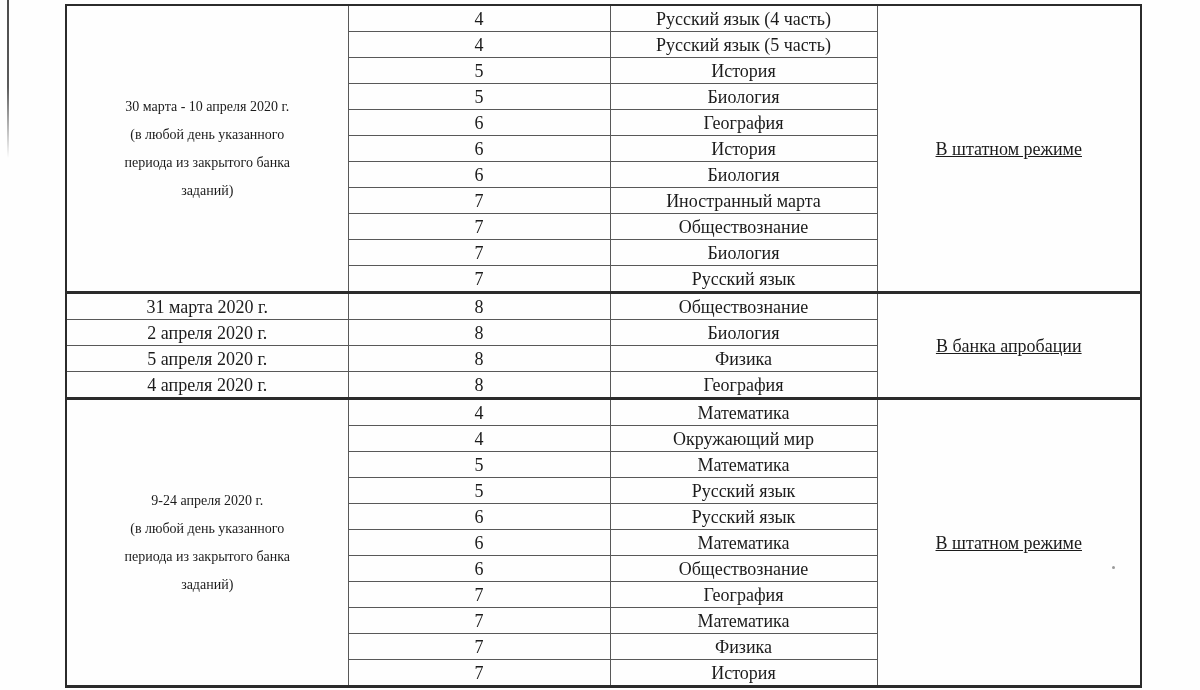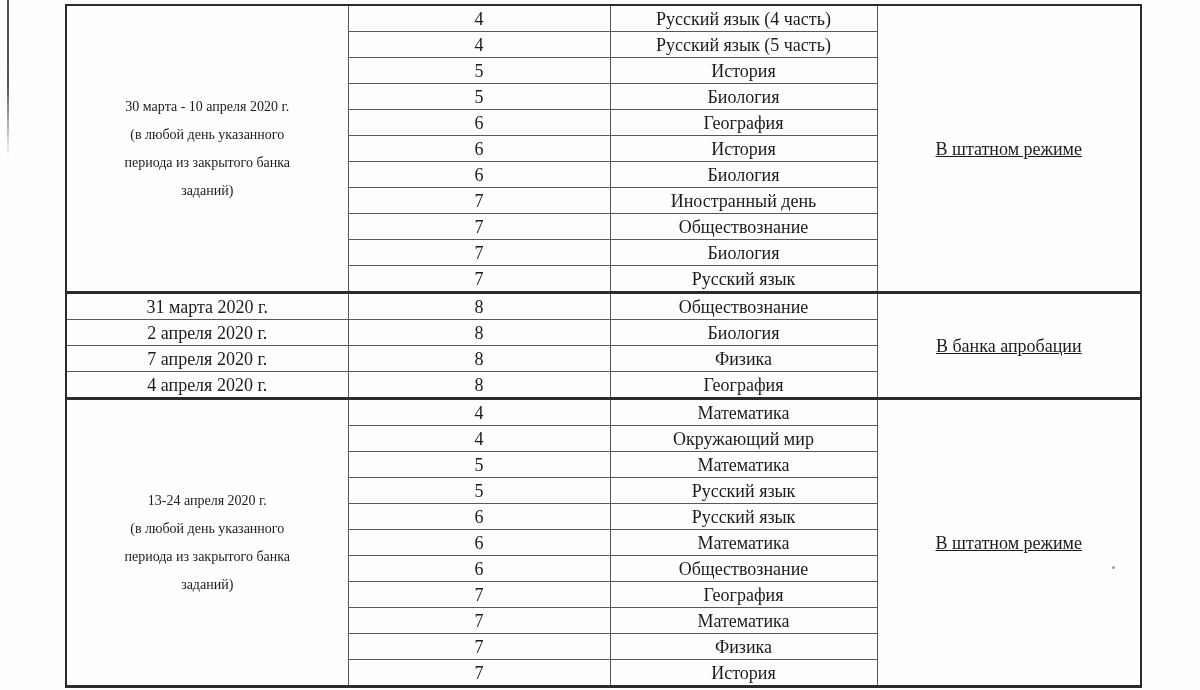--- a/index.html
+++ b/index.html
@@ -96,21 +96,21 @@
         <tr>
           <td class="grade-cell">6</td>
           <td class="subject-cell">История</td>
         </tr>
         <tr>
           <td class="grade-cell">6</td>
           <td class="subject-cell">Биология</td>
         </tr>
         <tr>
           <td class="grade-cell">7</td>
-          <td class="subject-cell">Иностранный день</td>
+          <td class="subject-cell">Иностранный марта</td>
         </tr>
         <tr>
           <td class="grade-cell">7</td>
           <td class="subject-cell">Обществознание</td>
         </tr>
         <tr>
           <td class="grade-cell">7</td>
           <td class="subject-cell">Биология</td>
         </tr>
         <tr>
@@ -122,32 +122,32 @@
           <td class="grade-cell">8</td>
           <td class="subject-cell">Обществознание</td>
           <td class="mode-cell" rowspan="4">В банка апробации</td>
         </tr>
         <tr>
           <td class="date-cell">2 апреля 2020 г.</td>
           <td class="grade-cell">8</td>
           <td class="subject-cell">Биология</td>
         </tr>
         <tr>
-          <td class="date-cell">7 апреля 2020 г.</td>
+          <td class="date-cell">5 апреля 2020 г.</td>
           <td class="grade-cell">8</td>
           <td class="subject-cell">Физика</td>
         </tr>
         <tr>
           <td class="date-cell">4 апреля 2020 г.</td>
           <td class="grade-cell">8</td>
           <td class="subject-cell">География</td>
         </tr>
         <tr class="block-start">
           <td class="date-cell merged" rowspan="11">
-            <div>13-24 апреля 2020 г.</div>
+            <div>9-24 апреля 2020 г.</div>
             <div>(в любой день указанного</div>
             <div>периода из закрытого банка</div>
             <div>заданий)</div>
           </td>
           <td class="grade-cell">4</td>
           <td class="subject-cell">Математика</td>
           <td class="mode-cell" rowspan="11">В штатном режиме</td>
         </tr>
         <tr>
           <td class="grade-cell">4</td>

